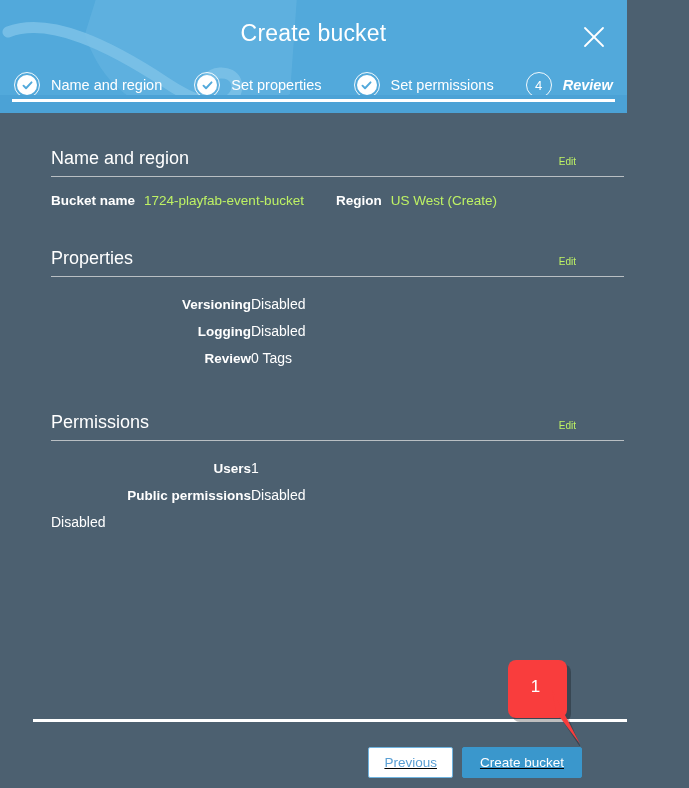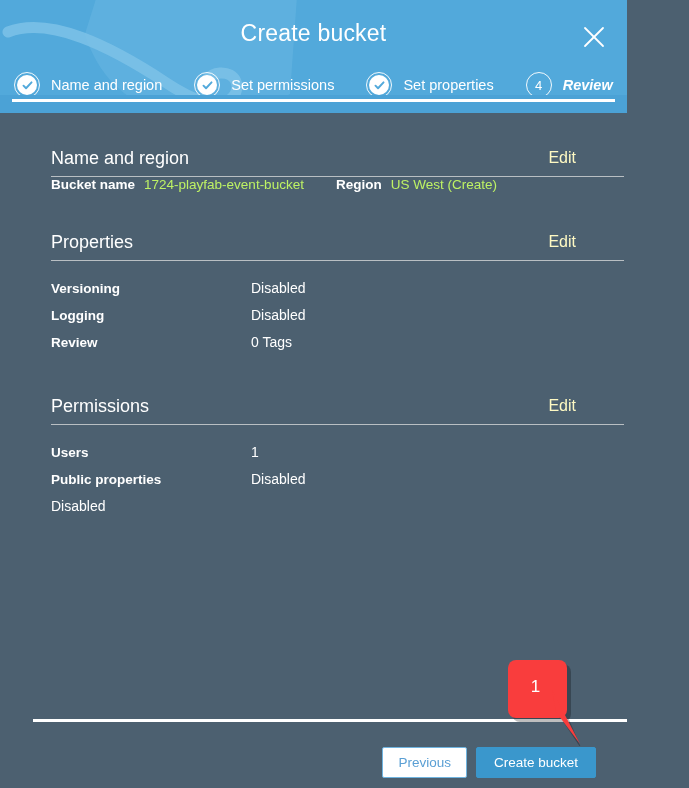--- a/index.html
+++ b/index.html
@@ -157,55 +157,56 @@
     align-items: flex-end;
     justify-content: space-between;
     padding-bottom: 7px;
   }
   .section-title {
     font-size: 18px;
     color: #ffffff;
     font-weight: 400;
   }
   .edit-link {
-    font-size: 16px;
-    color: #fef9c3;
+    font-size: 10px;
+    color: #bef264;
     cursor: pointer;
     padding-bottom: 2px;
   }
   .section-rule {
     height: 1px;
     background: #b9bfc3;
     width: 573px;
   }
 
   .rows { margin-top: 14px; }
   .row {
     display: flex;
     align-items: baseline;
     line-height: 26px;
+    text-align: right;
   }
   .row-key {
     font-size: 13.5px;
     font-weight: bold;
     color: #ffffff;
     width: 200px;
     flex: 0 0 200px;
   }
   .row-val {
     font-size: 14px;
     color: #ffffff;
     font-weight: 400;
   }
 
   
   .inline-row {
     display: flex;
     align-items: flex-end;
-    margin-top: 0;
+    margin-top: 16px;
   }
   .inline-key {
     font-size: 13.5px;
     font-weight: bold;
     color: #ffffff;
     margin-right: 9px;
   }
   .inline-val {
     font-size: 13.5px;
     color: #bef264;
@@ -221,25 +222,26 @@
     position: absolute;
     left: 33px;
     top: 719px;
     width: 629px;
     height: 3px;
     background: #ffffff;
   }
 
   .footer-actions {
     position: absolute;
-    right: 31px;
+    right: 45px;
     top: 747px;
     display: flex;
     align-items: center;
     gap: 9px;
+    text-decoration: underline;
   }
   .btn {
     font-family: "Liberation Sans", sans-serif;
     font-size: 13.5px;
     height: 31px;
     padding: 0 15px;
     border-radius: 2px;
     cursor: pointer;
     display: flex;
     align-items: center;
@@ -315,33 +317,33 @@
 
       <div class="step">
         <div class="step-circle">
           <div class="outer"></div>
           <div class="inner">
             <svg class="check" viewBox="0 0 12 12">
               <path d="M1.6 6.2 L4.4 9 L10.4 2.6" fill="none" stroke="#52a9db" stroke-width="2.1" stroke-linecap="round" stroke-linejoin="round"></path>
             </svg>
           </div>
         </div>
-        <span class="step-label">Set permissions</span>
+        <span class="step-label">Set properties</span>
       </div>
 
       <div class="step">
         <div class="step-circle">
           <div class="outer"></div>
           <div class="inner">
             <svg class="check" viewBox="0 0 12 12">
               <path d="M1.6 6.2 L4.4 9 L10.4 2.6" fill="none" stroke="#52a9db" stroke-width="2.1" stroke-linecap="round" stroke-linejoin="round"></path>
             </svg>
           </div>
         </div>
-        <span class="step-label">Set properties</span>
+        <span class="step-label">Set permissions</span>
       </div>
 
       <div class="step current">
         <div class="step-circle">
           <div class="outer"></div>
           <div class="step-num">4</div>
         </div>
         <span class="step-label">Review</span>
       </div>
 
@@ -394,21 +396,21 @@
         <div class="section-title">Permissions</div>
         <div class="edit-link">Edit</div>
       </div>
       <div class="section-rule"></div>
       <div class="rows">
         <div class="row">
           <span class="row-key">Users</span>
           <span class="row-val">1</span>
         </div>
         <div class="row">
-          <span class="row-key">Public properties</span>
+          <span class="row-key">Public permissions</span>
           <span class="row-val">Disabled</span>
         </div>
         <div class="row">
           <span class="row-val">Disabled</span>
         </div>
       </div>
     </div>
 
   </div>
 

